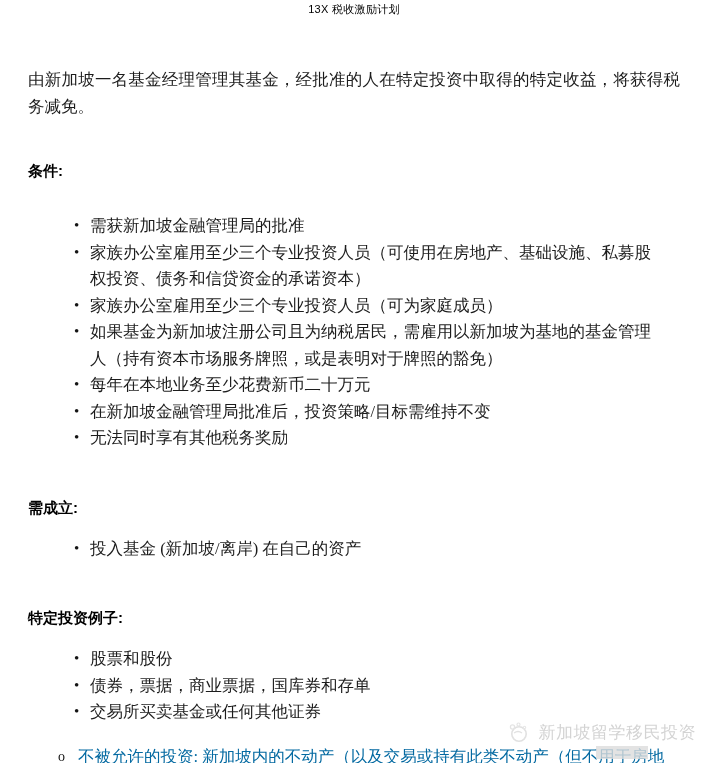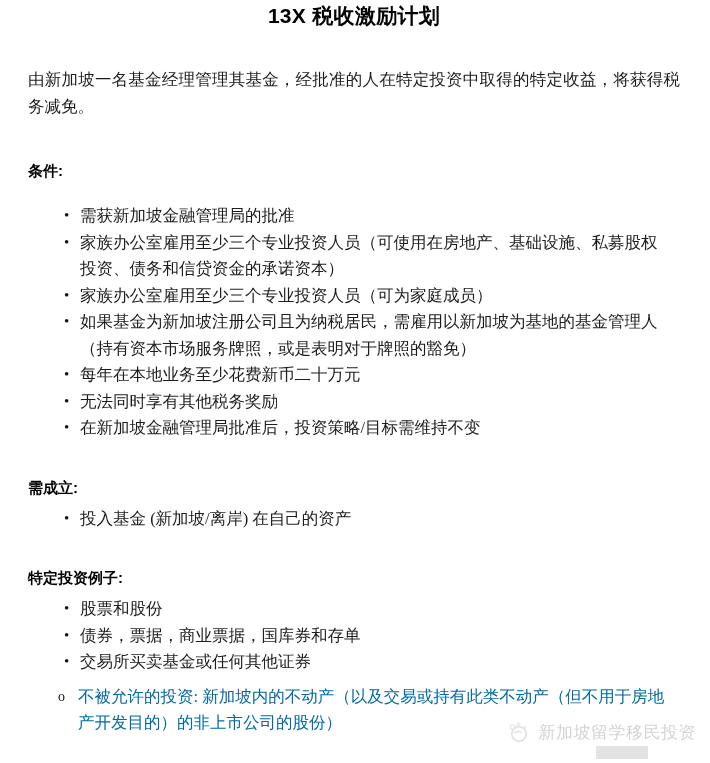--- a/index.html
+++ b/index.html
@@ -21,22 +21,22 @@
   }
 
   
   .doc-title {
     position: absolute;
     top: 2px;
     left: 0;
     width: 708px;
     text-align: center;
     font-family: "Liberation Sans", "DejaVu Sans", sans-serif;
-    font-weight: bold;
-    font-size: 21px;
+    font-weight: normal;
+    font-size: 11px;
     letter-spacing: 0.3px;
     color: #000000;
   }
 
   
   .content {
     position: absolute;
     top: 58px;
     left: 28px;
     width: 652px;
@@ -59,21 +59,21 @@
   }
 
   
   .gap-lg { height: 40px; }
   .gap-md { height: 27px; }
   .gap-sm { height: 14px; }
 
   
   ul.bullets {
     list-style: none;
-    margin: 8px;
+    margin: 18px;
     padding: 0;
   }
   ul.bullets > li {
     position: relative;
     padding-left: 44px;
     font-size: 16.5px;
     line-height: 26.5px;
     color: #1c1c1c;
   }
   ul.bullets > li::before {
@@ -159,22 +159,22 @@
     <div class="gap-lg"></div>
 
     <div class="section-head">条件:</div>
     <div class="gap-sm"></div>
     <ul class="bullets">
       <li><span>需获新加坡金融管理局的批准</span></li>
       <li><span>家族办公室雇用至少三个专业投资人员（可使用在房地产、基础设施、私募股权投资、债务和信贷资金的承诺资本）</span></li>
       <li><span>家族办公室雇用至少三个专业投资人员（可为家庭成员）</span></li>
       <li><span>如果基金为新加坡注册公司且为纳税居民，需雇用以新加坡为基地的基金管理人（持有资本市场服务牌照，或是表明对于牌照的豁免）</span></li>
       <li><span>每年在本地业务至少花费新币二十万元</span></li>
+      <li><span>在新加坡金融管理局批准后，投资策略/目标需维持不变</span></li>
       <li><span>无法同时享有其他税务奖励</span></li>
-      <li><span>在新加坡金融管理局批准后，投资策略/目标需维持不变</span></li>
     </ul>
 
     <div class="gap-md"></div>
 
     <div class="section-head">需成立:</div>
     <ul class="bullets tight-list">
       <li><span>投入基金 (新加坡/离岸) 在自己的资产</span></li>
     </ul>
 
     <div class="gap-md"></div>

